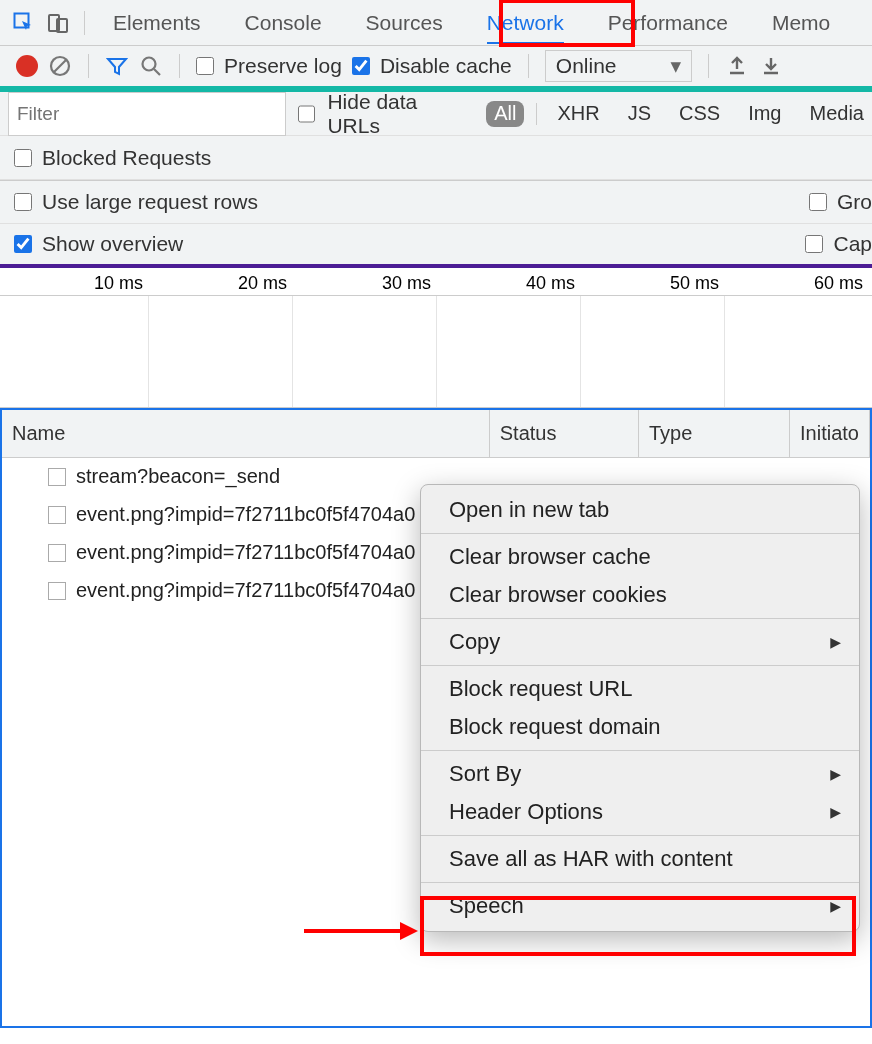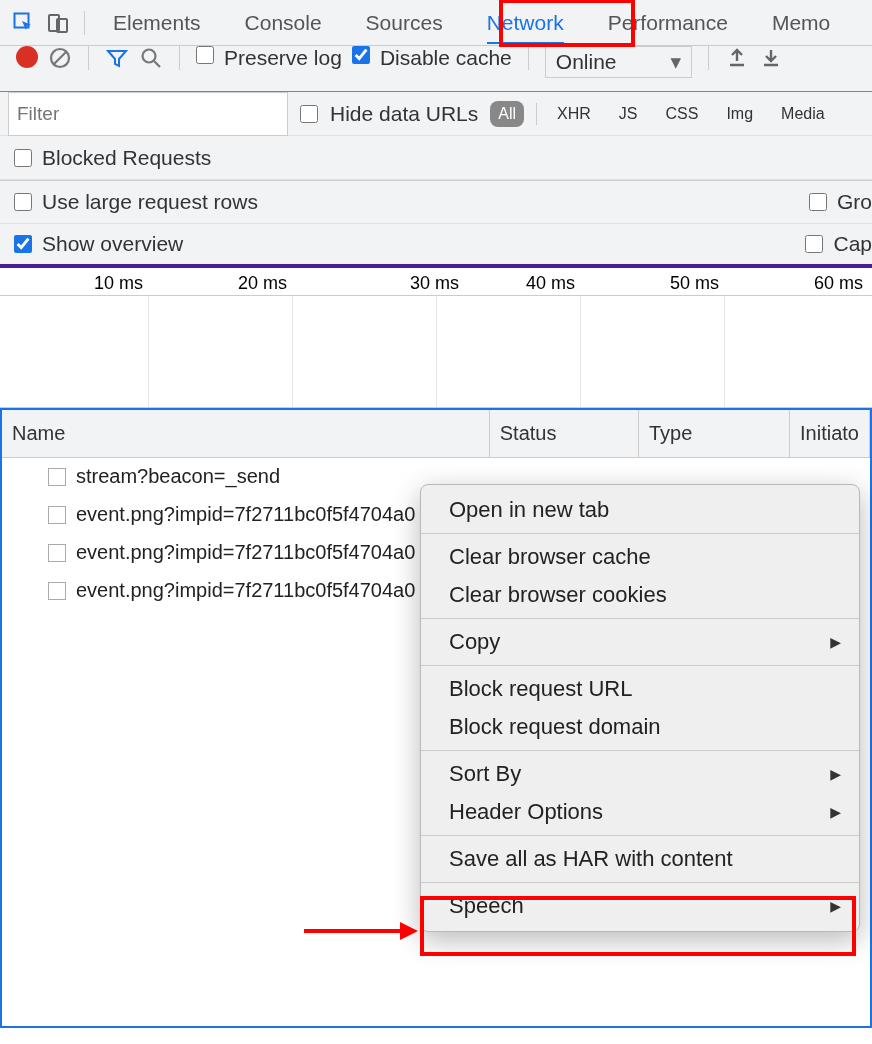--- a/index.html
+++ b/index.html
@@ -9,34 +9,34 @@
 .tabs-bar { height: 46px; background: #f1f3f4; border-bottom: 1px solid #ccc; display: flex; align-items: center; padding-left: 10px; gap: 0; }
 .inspect-icon { width: 28px; height: 28px; display: flex; align-items: center; justify-content: center; margin-right: 6px; }
 .device-icon { width: 28px; height: 28px; display: flex; align-items: center; justify-content: center; margin-right: 6px; }
 .vdiv { width: 1px; height: 24px; background: #ccc; margin: 0 6px; }
 .tab { padding: 0 22px; height: 46px; display: flex; align-items: center; color: #555; font-size: 21px; cursor: pointer; position: relative; }
 .tab.active { color: #1a73e8; }
 .tab.active::after { content: ""; position: absolute; bottom: 2px; left: 22px; right: 22px; height: 2px; background: #1a73e8; }
 .tab-highlight { border: 4px solid #ff0000; position: absolute; top: -1px; left: 499px; width: 136px; height: 48px; pointer-events: none; }
 
 
-.toolbar { height: 46px; background: #f1f3f4; border-bottom: 1px solid #14b8a6; display: flex; align-items: flex-start; padding-left: 16px; gap: 10px; }
+.toolbar { height: 46px; background: #f1f3f4; border-bottom: 6px solid #14b8a6; display: flex; align-items: center; padding-left: 16px; gap: 10px; }
 .record-btn { width: 22px; height: 22px; border-radius: 50%; background: #d93025; cursor: pointer; }
 .clear-icon { width: 24px; height: 24px; display: flex; align-items: center; justify-content: center; cursor: pointer; }
 .filter-icon { width: 24px; height: 24px; display: flex; align-items: center; justify-content: center; cursor: pointer; }
 .search-icon { width: 24px; height: 24px; display: flex; align-items: center; justify-content: center; cursor: pointer; }
 .cb { width: 18px; height: 18px; cursor: pointer; accent-color: #1a73e8; }
 .cb-lbl { font-size: 21px; color: #333; }
 .throttle { display: flex; align-items: center; gap: 4px; border: 1px solid #ccc; padding: 3px 10px; cursor: pointer; font-size: 21px; color: #333; }
 .upload-icon, .download-icon { width: 24px; height: 24px; display: flex; align-items: center; justify-content: center; cursor: pointer; }
 
 
 .filter-row { height: 44px; background: #f1f3f4; border-bottom: 1px solid #e0e0e0; display: flex; align-items: center; padding-left: 8px; gap: 12px; }
 .filter-input { width: 280px; height: 44px; padding: 0 8px; border: 1px solid #ccc; font-size: 19px; color: #888; background: #fff; }
-.pill { display: inline-flex; align-items: center; justify-content: center; height: 26px; padding: 0 8px; border-radius: 8px; font-size: 16px; cursor: pointer; color: #333; }
+.pill { display: inline-flex; align-items: center; justify-content: center; height: 26px; padding: 0 8px; border-radius: 8px; font-size: 20px; cursor: pointer; color: #333; }
 .pill.active { background: #888; color: #fff; }
 .pill-sep { width: 1px; height: 22px; background: #ccc; }
 
 
 .opt-row { height: 44px; background: #f1f3f4; border-bottom: 1px solid #e0e0e0; display: flex; align-items: center; padding-left: 14px; gap: 10px; }
 .opt-row .spacer { flex: 1; }
 .opt-group { display: flex; align-items: center; gap: 10px; }
 
 
 .timeline { height: 140px; border-bottom: 1px solid #ccc; position: relative; background: #fff; }
@@ -184,21 +184,21 @@
   <div class="opt-group">
     <input type="checkbox" class="cb" style="">
     <span class="cb-lbl">Cap</span>
   </div>
 </div>
 
 <div class="timeline">
   <div class="timeline-ruler">
     <span class="tick" style="left:94px;">10 ms</span>
     <span class="tick" style="left:238px;">20 ms</span>
-    <span class="tick" style="left:382px;margin-left:28px;">30 ms</span>
+    <span class="tick" style="left:382px;">30 ms</span>
     <span class="tick" style="left:526px;">40 ms</span>
     <span class="tick" style="left:670px;">50 ms</span>
     <span class="tick" style="left:814px;">60 ms</span>
   </div>
   <div class="tick-line" style="left:148px;"></div>
   <div class="tick-line" style="left:292px;"></div>
   <div class="tick-line" style="left:436px;"></div>
   <div class="tick-line" style="left:580px;"></div>
   <div class="tick-line" style="left:724px;"></div>
 </div>

